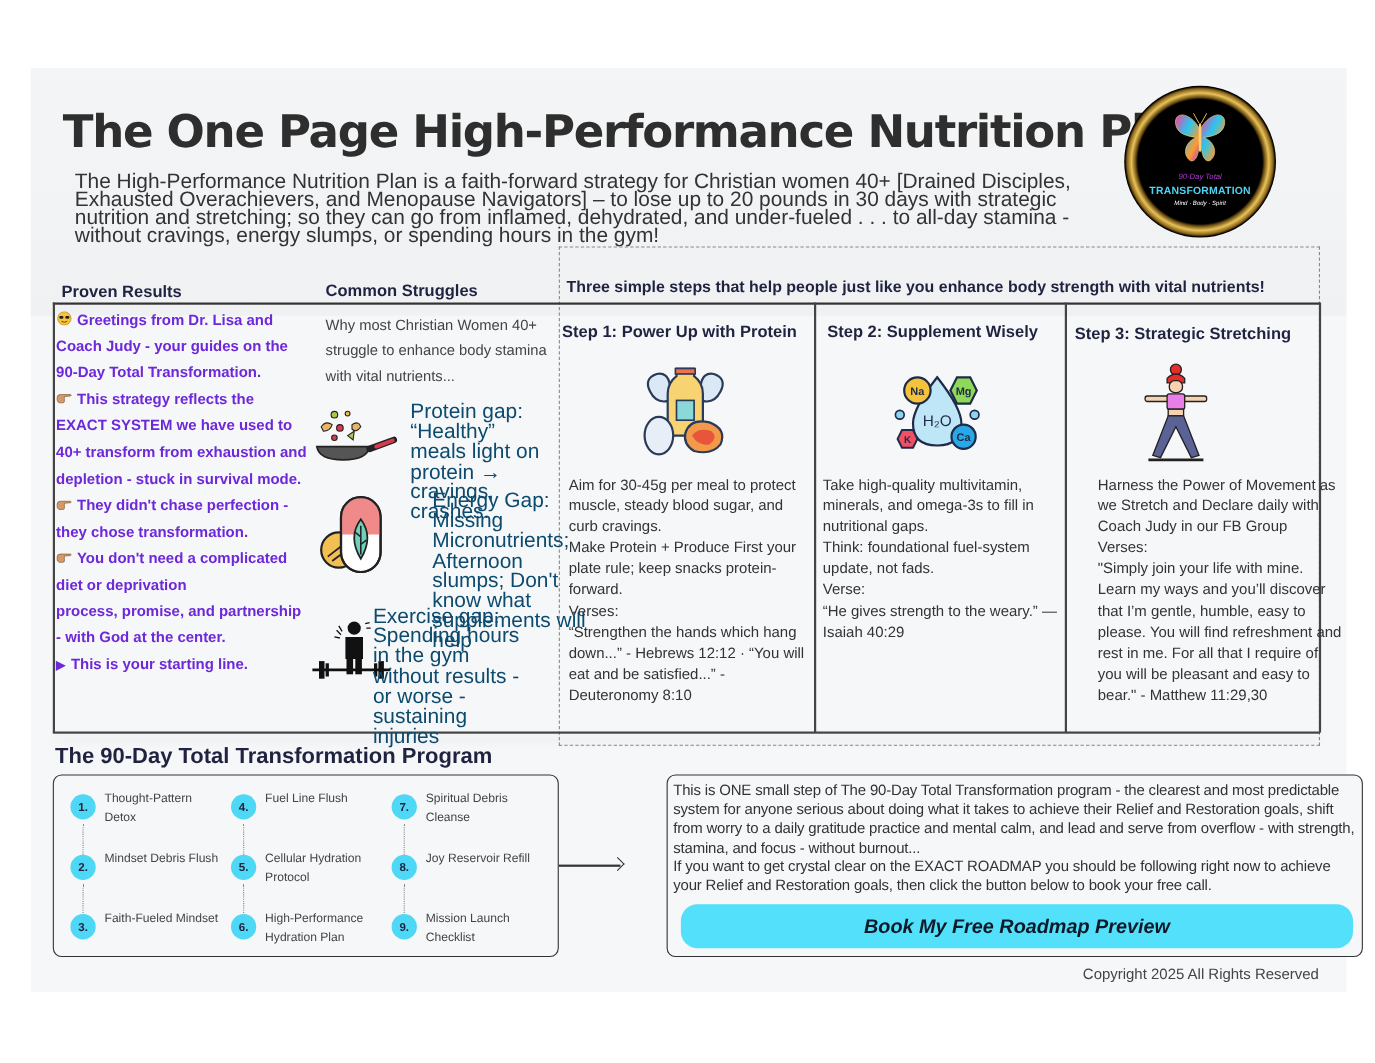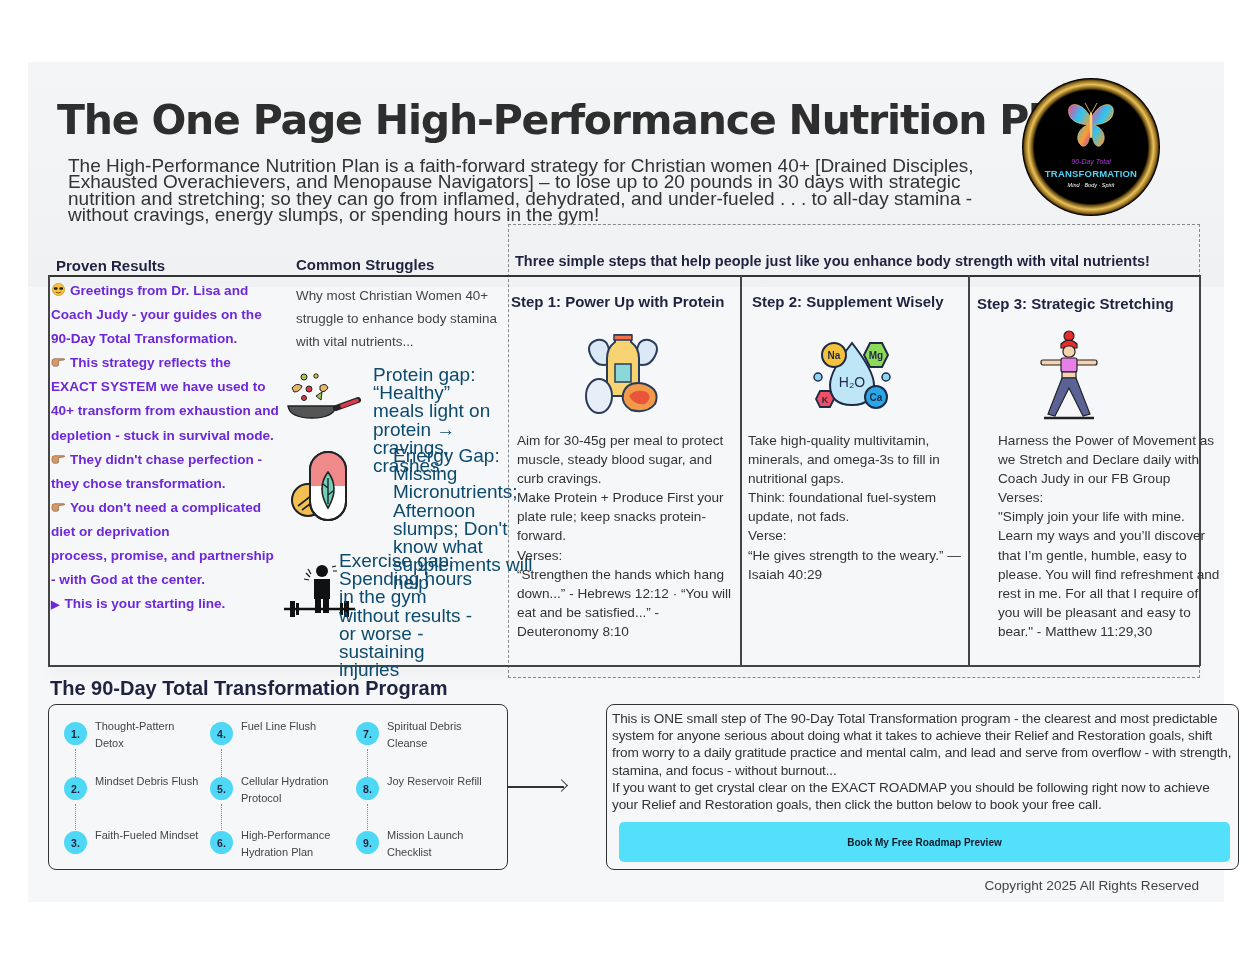--- a/index.html
+++ b/index.html
@@ -67,21 +67,21 @@
   .pitem { position: absolute; display: flex; }
   .pnum { width: 23px; height: 23px; border-radius: 50%; background: #4ed8f5; color: #1f2340; font-size: 10.5px; font-weight: bold; display: flex; align-items: center; justify-content: center; flex-shrink: 0; }
   .plabel { margin-left: 8px; font-size: 11px; line-height: 17px; color: #444; width: 110px; margin-top: -4px; }
   .pdots { position: absolute; width: 0; border-left: 1.5px dotted #888; height: 30px; }
 
   .arrow { position: absolute; left: 508px; top: 786px; width: 56px; height: 1.5px; background: #333; }
   .arrow-head { position: absolute; left: 557px; top: 781px; width: 9px; height: 9px; border-right: 1.5px solid #333; border-top: 1.5px solid #333; transform: rotate(45deg); }
 
   .cta-box { position: absolute; left: 566px; top: 704px; width: 633px; height: 166px; border: 1.5px solid #333; border-radius: 8px; background: #f6f7f8; margin-left: 40px; }
   .cta-text { position: absolute; left: 5px; top: 5px; width: 625px; font-size: 13.6px; line-height: 17.2px; color: #333; letter-spacing: -0.15px; }
-  .cta-btn { position: absolute; left: 12px; top: 117px; width: 611px; height: 40px; border-radius: 5px; background: #52e0fa; border: none; font-family: "Liberation Sans", sans-serif; font-size: 10px; font-weight: bold; color: #0e1a2a; cursor: pointer; }
+  .cta-btn { position: absolute; left: 12px; top: 117px; width: 611px; height: 40px; border-radius: 15px; background: #52e0fa; border: none; font-family: "Liberation Sans", sans-serif; font-size: 18px; font-weight: bold; font-style: italic; color: #0e1a2a; cursor: pointer; }
   .copyright { position: absolute; right: 51px; top: 878px; font-size: 13.6px; color: #444; }
 </style>
 </head>
 <body>
 
 <div class="page-bg"></div>
 <div class="header-bg"></div>
 
 <h1 class="title">The One Page High-Performance Nutrition Plan</h1>
 <p class="intro">The High-Performance Nutrition Plan is a faith-forward strategy for Christian women 40+ [Drained Disciples, Exhausted Overachievers, and Menopause Navigators] – to lose up to 20 pounds in 30 days with strategic nutrition and stretching; so they can go from inflamed, dehydrated, and under-fueled . . . to all-day stamina - without cravings, energy slumps, or spending hours in the gym!</p>

